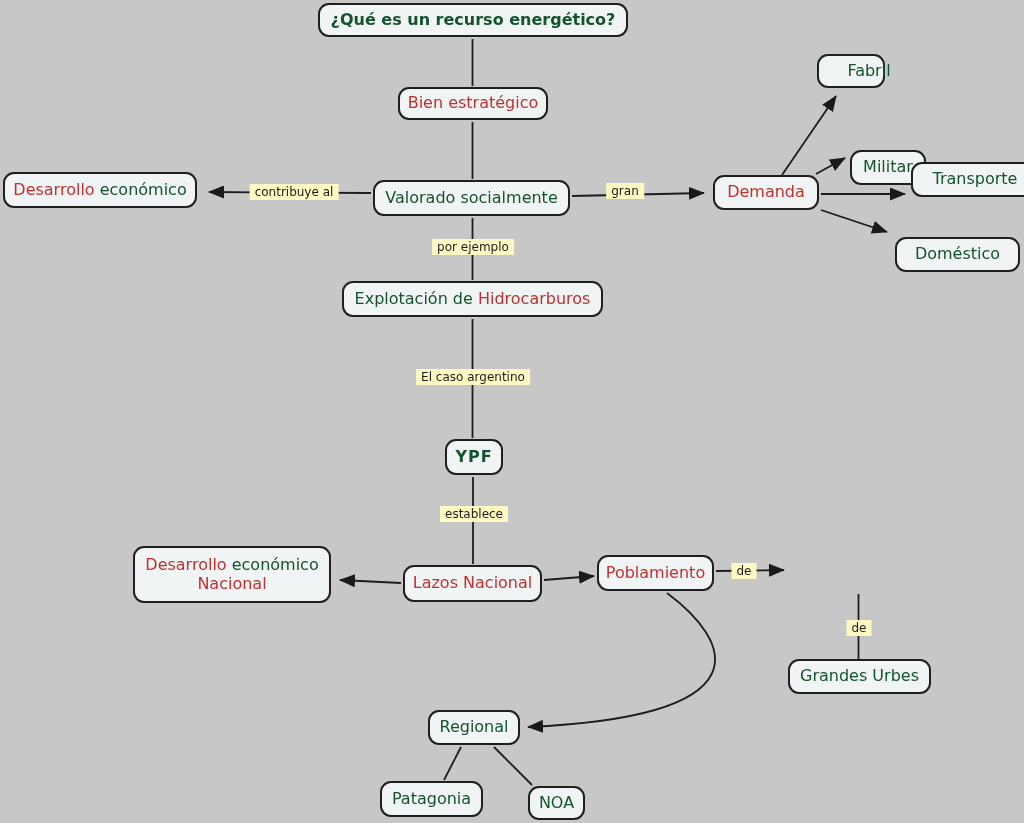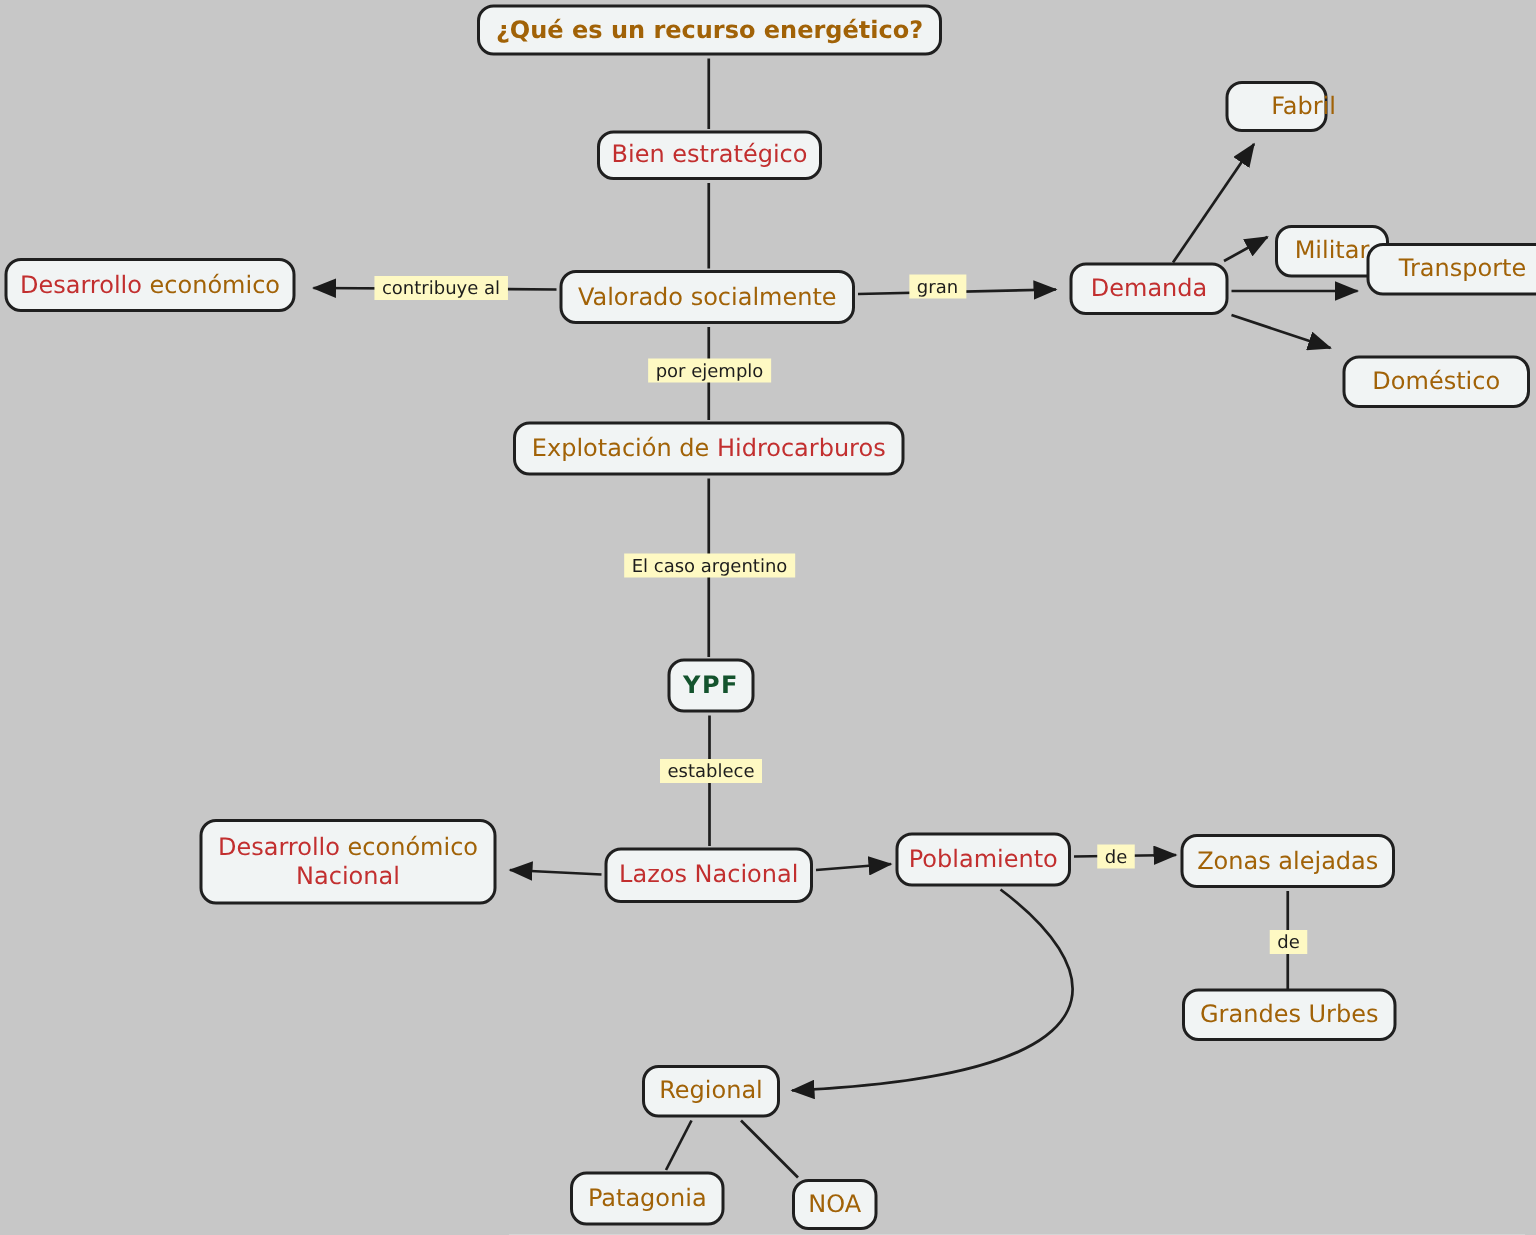--- a/index.html
+++ b/index.html
@@ -22,21 +22,21 @@
     align-items:center;
     justify-content:center;
     font-size:16px;
     line-height:1.15;
     color:#1a1a1a;
     white-space:nowrap;
     text-align:center;
   }
   .node .row{display:block;}
   .red{color:#c22f2f;}
-  .dark{color:#a16207;}
+  .dark{color:#14532d;}
   .bold{font-weight:bold;}
   .ypf-red{color:#14532d;font-weight:bold;letter-spacing:1px;}
   .edge-label{
     position:absolute;
     transform:translate(-50%,-50%);
     background:#fef9c3;
     color:#1d1d1d;
     font-size:12px;
     padding:1px 5px;
     white-space:nowrap;
@@ -153,23 +153,20 @@
 
   <div class="node" id="n-desarrollo-nacional">
     <span class="row"><span class="red">Desarrollo</span> <span class="dark">económico</span></span>
     <span class="row red">Nacional</span>
   </div>
 
   <div class="node" id="n-poblamiento">
     <span class="red">Poblamiento</span>
   </div>
 
-  <div class="node" id="n-zonas">
-    <span class="dark">Zonas alejadas</span>
-  </div>
 
   <div class="node" id="n-grandes">
     <span class="dark">Grandes Urbes</span>
   </div>
 
   <div class="node" id="n-regional">
     <span class="dark">Regional</span>
   </div>
 
   <div class="node" id="n-patagonia">

